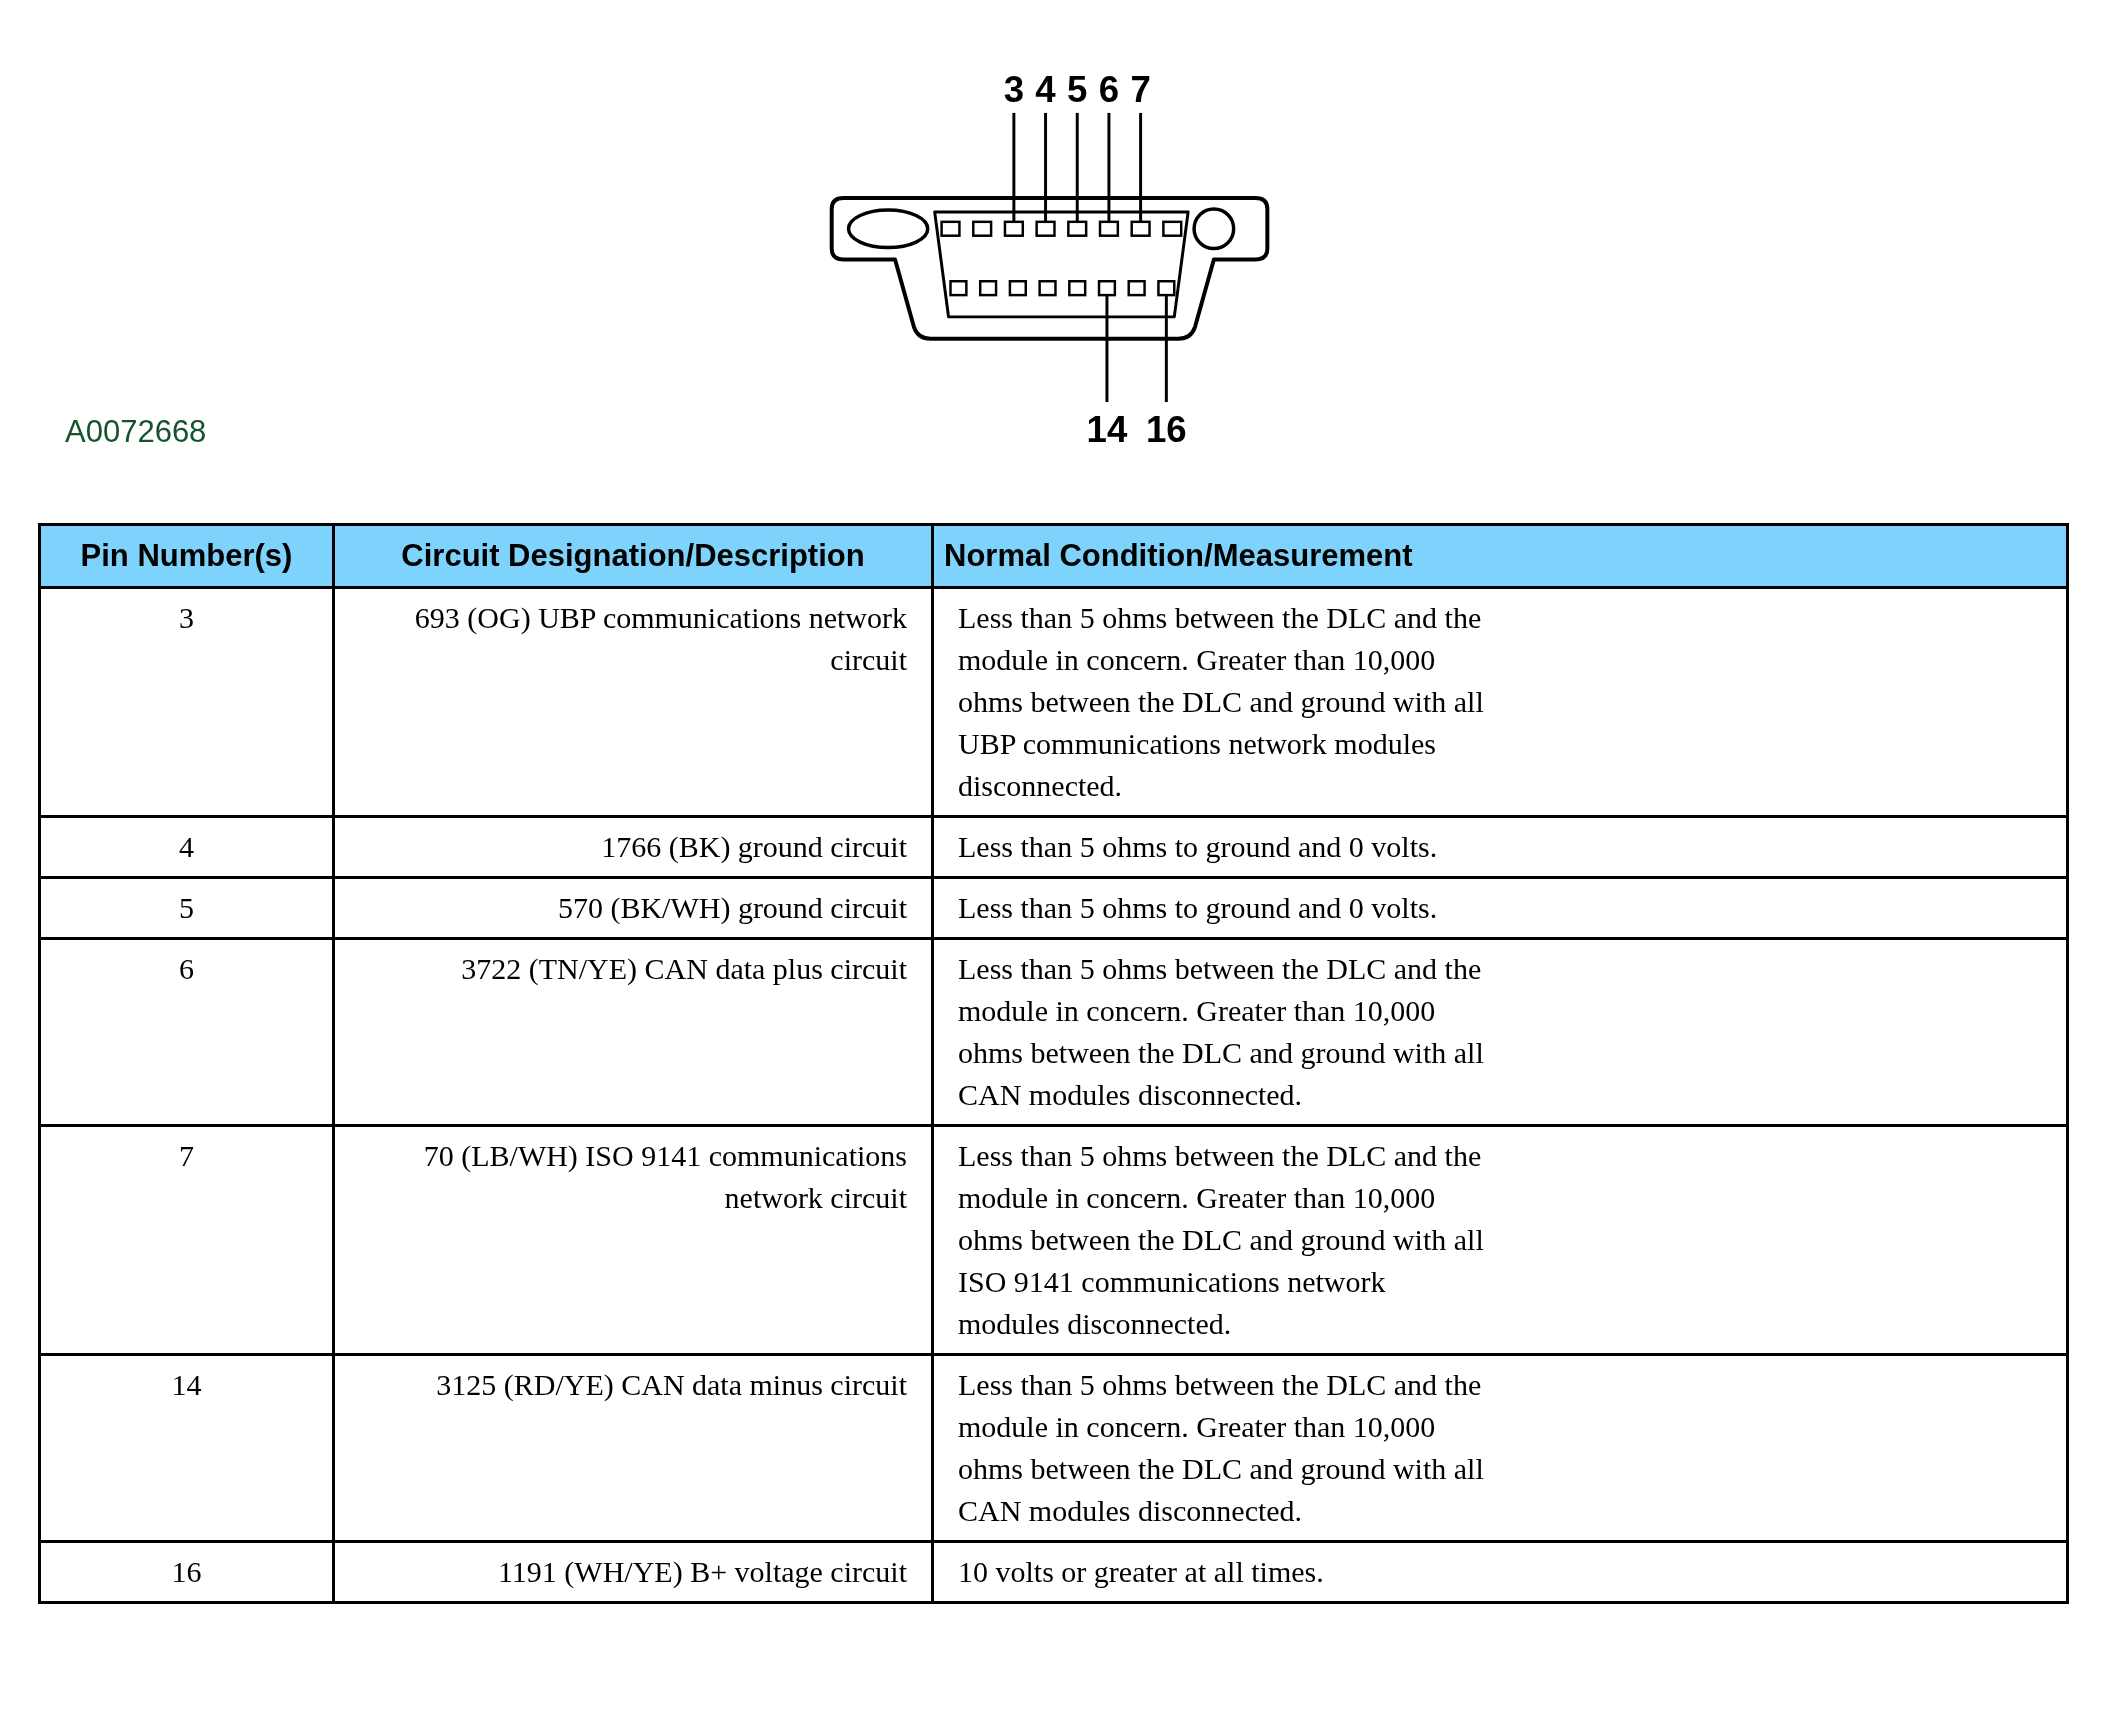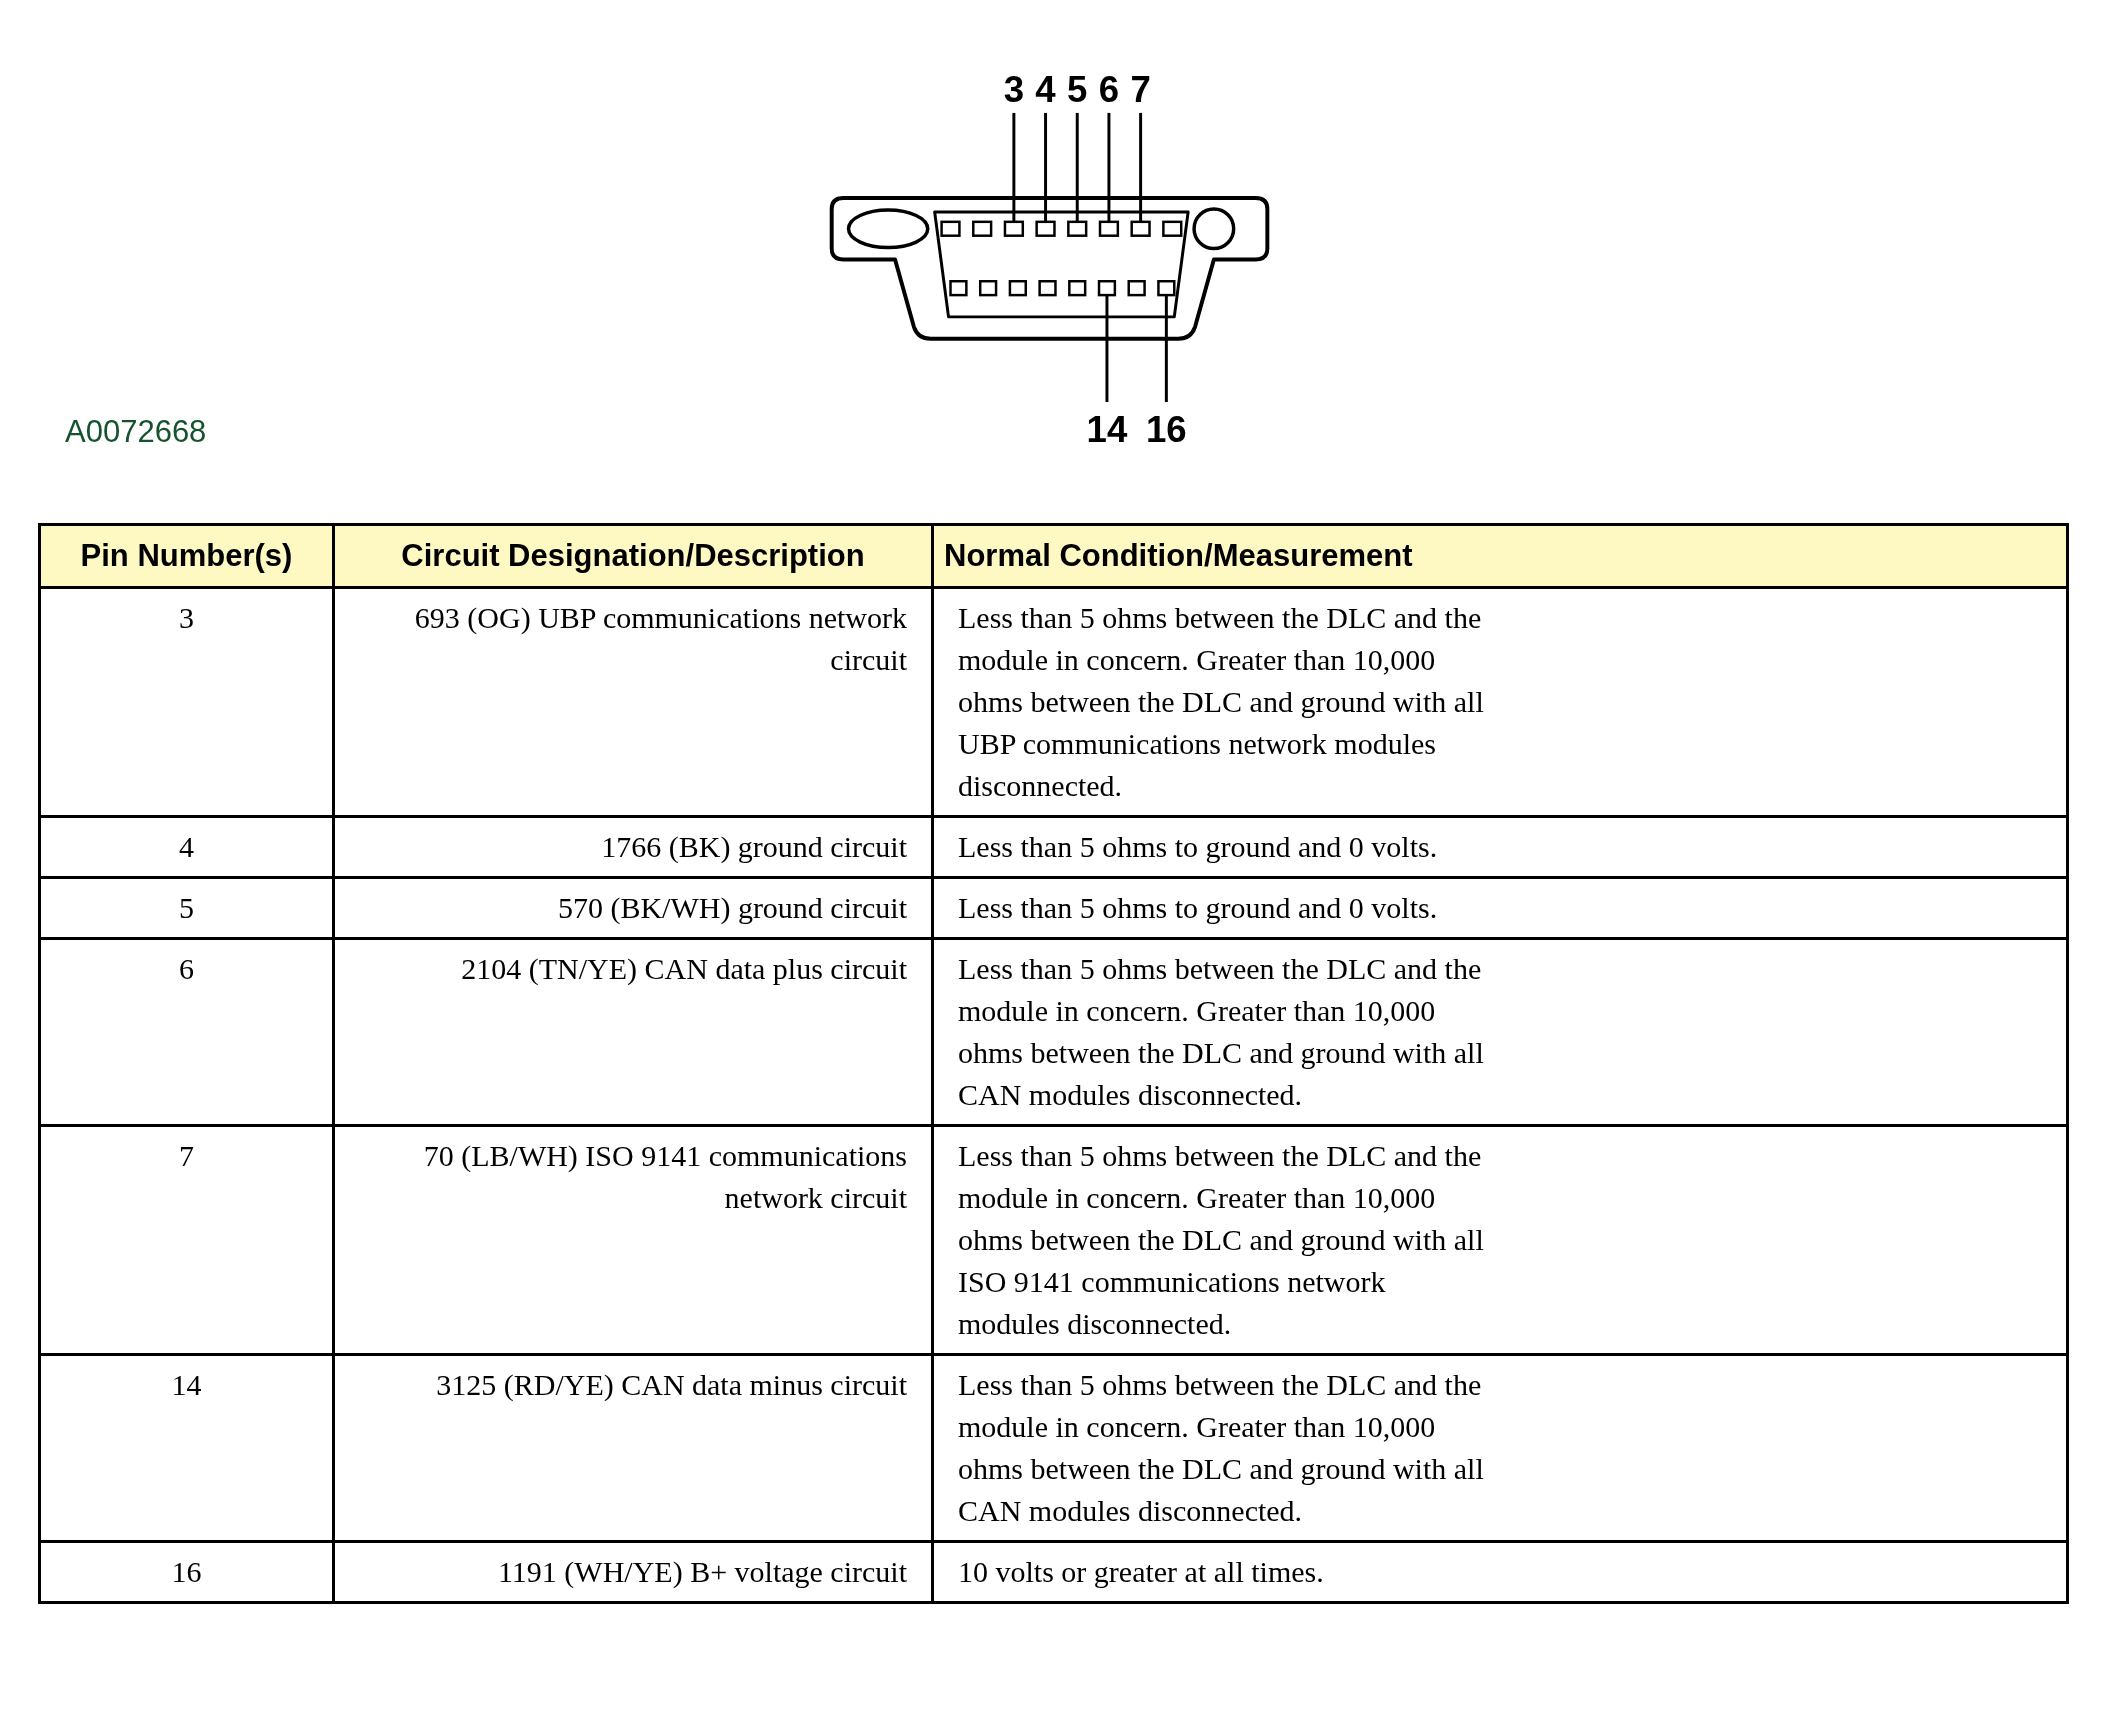--- a/index.html
+++ b/index.html
@@ -26,21 +26,21 @@
 
   
   table.pinout {
     position:absolute; left:38px; top:523px; width:2028px;
     border-collapse:collapse; table-layout:fixed;
   }
   table.pinout th, table.pinout td { border:3px solid #000; vertical-align:top; }
   table.pinout th {
     font-family:"Liberation Sans", sans-serif;
     font-size:31px; font-weight:700; text-align:center;
-    padding:12px 10px; background:#fef9c3;
+    padding:12px 10px; background:#7dd3fc;
   }
   table.pinout th.h-condition { text-align:left; }
   table.pinout td { font-size:30px; line-height:1.4; }
   td.cell-pin { text-align:center; padding:8px 10px; }
   td.cell-circuit { text-align:right; padding:8px 24px; }
   td.cell-condition { padding:8px 24px; }
   .cond-text { width:530px; max-width:100%; }
 </style>
 </head>
 <body>
@@ -128,21 +128,21 @@
       </tr>
       <tr>
         <td class="cell-pin">5</td>
         <td class="cell-circuit">570 (BK/WH) ground circuit</td>
         <td class="cell-condition">
           <div class="cond-text">Less than 5 ohms to ground and 0 volts.</div>
         </td>
       </tr>
       <tr>
         <td class="cell-pin">6</td>
-        <td class="cell-circuit">2104 (TN/YE) CAN data plus circuit</td>
+        <td class="cell-circuit">3722 (TN/YE) CAN data plus circuit</td>
         <td class="cell-condition">
           <div class="cond-text">Less than 5 ohms between the DLC and the module in concern. Greater than 10,000 ohms between the DLC and ground with all CAN modules disconnected.</div>
         </td>
       </tr>
       <tr>
         <td class="cell-pin">7</td>
         <td class="cell-circuit">70 (LB/WH) ISO 9141 communications network circuit</td>
         <td class="cell-condition">
           <div class="cond-text">Less than 5 ohms between the DLC and the module in concern. Greater than 10,000 ohms between the DLC and ground with all ISO 9141 communications network modules disconnected.</div>
         </td>

